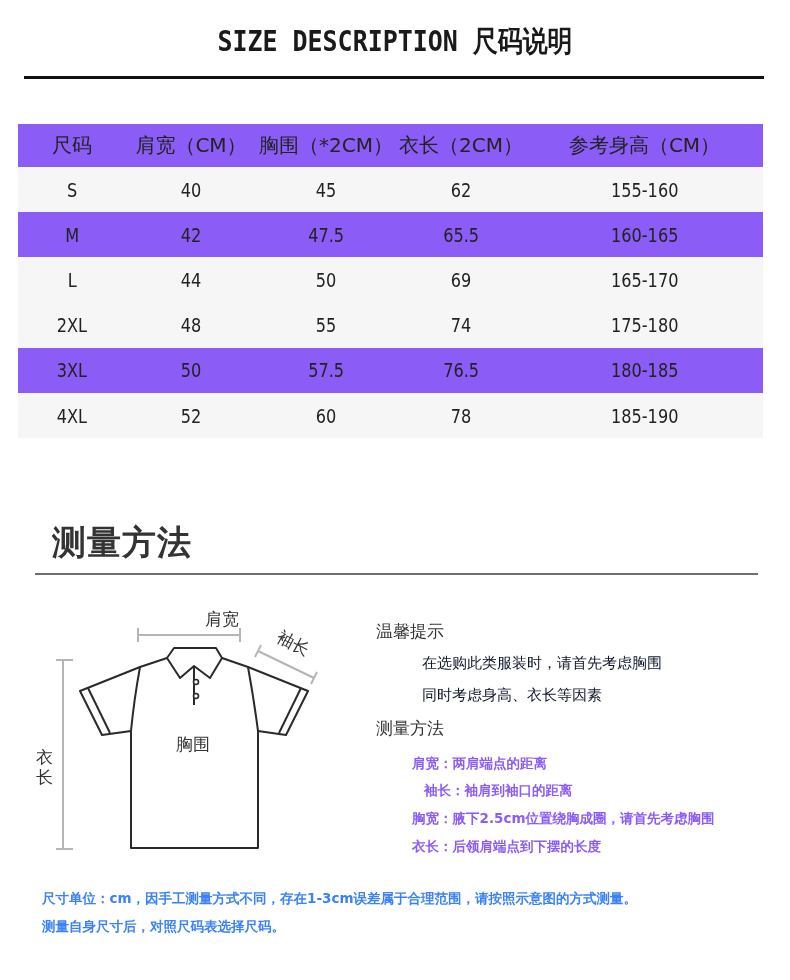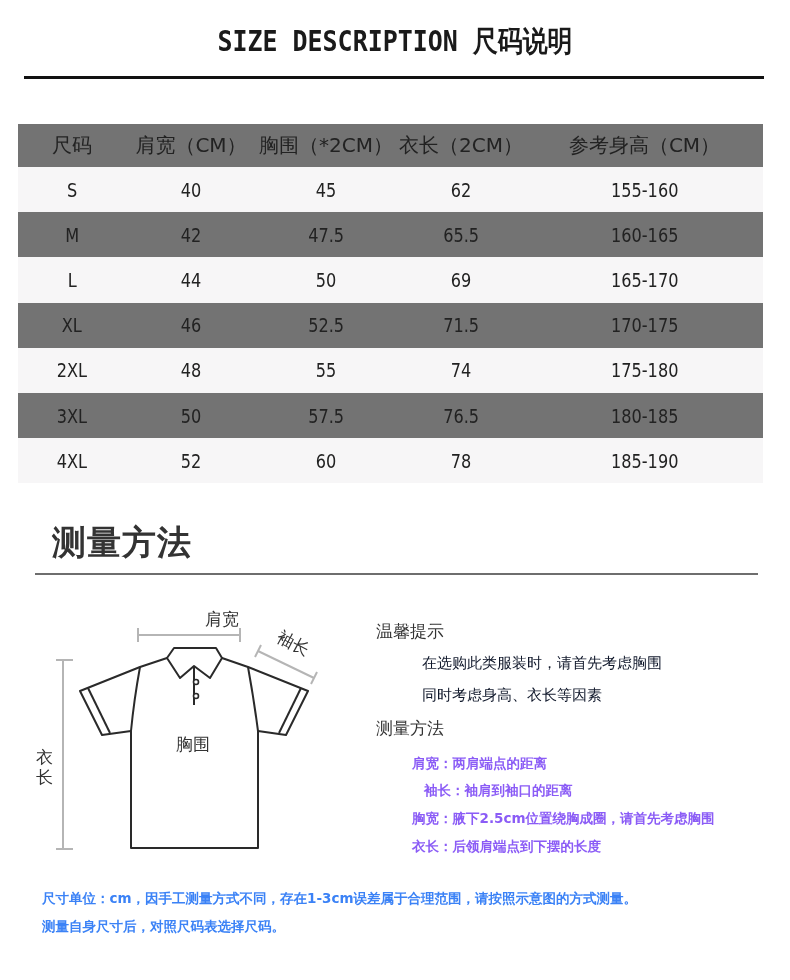--- a/index.html
+++ b/index.html
@@ -12,21 +12,21 @@
     letter-spacing: 0px; color: #1a1a1a; transform: scaleX(0.86); transform-origin: center;
   }
   .title-rule { position: absolute; left: 24px; top: 76px; width: 740px; height: 3px; background: #111; }
 
   .size-table { position: absolute; left: 18px; top: 124px; width: 745px; border-collapse: collapse; }
   .size-table td, .size-table th {
     height: 45.2px; text-align: center; font-weight: normal; color: #222;
     font-family: "DejaVu Sans", sans-serif; font-size: 19px; padding: 0;
   }
   .size-table th { font-size: 20px; height: 43px; }
-  .size-table tr.dark { background: #737373; }
+  .size-table tr.dark { background: #8b5cf6; }
   .size-table tr.light { background: #f7f6f7; }
   .num { display: inline-block; transform: scaleX(0.85); }
 
   .section-title {
     position: absolute; left: 52px; top: 520px; font-size: 34px; font-weight: bold; color: #333;
     letter-spacing: 1px;
   }
   .section-rule { position: absolute; left: 35px; top: 573px; width: 723px; height: 2px; background: #6e6e6e; }
 
   .shirt { position: absolute; left: 30px; top: 590px; width: 320px; height: 280px; }
@@ -65,27 +65,20 @@
     <td><span class="num">47.5</span></td>
     <td><span class="num">65.5</span></td>
     <td><span class="num">160-165</span></td>
   </tr>
   <tr class="light">
     <td><span class="num">L</span></td>
     <td><span class="num">44</span></td>
     <td><span class="num">50</span></td>
     <td><span class="num">69</span></td>
     <td><span class="num">165-170</span></td>
-  </tr>
-  <tr class="dark">
-    <td><span class="num">XL</span></td>
-    <td><span class="num">46</span></td>
-    <td><span class="num">52.5</span></td>
-    <td><span class="num">71.5</span></td>
-    <td><span class="num">170-175</span></td>
   </tr>
   <tr class="light">
     <td><span class="num">2XL</span></td>
     <td><span class="num">48</span></td>
     <td><span class="num">55</span></td>
     <td><span class="num">74</span></td>
     <td><span class="num">175-180</span></td>
   </tr>
   <tr class="dark">
     <td><span class="num">3XL</span></td>

